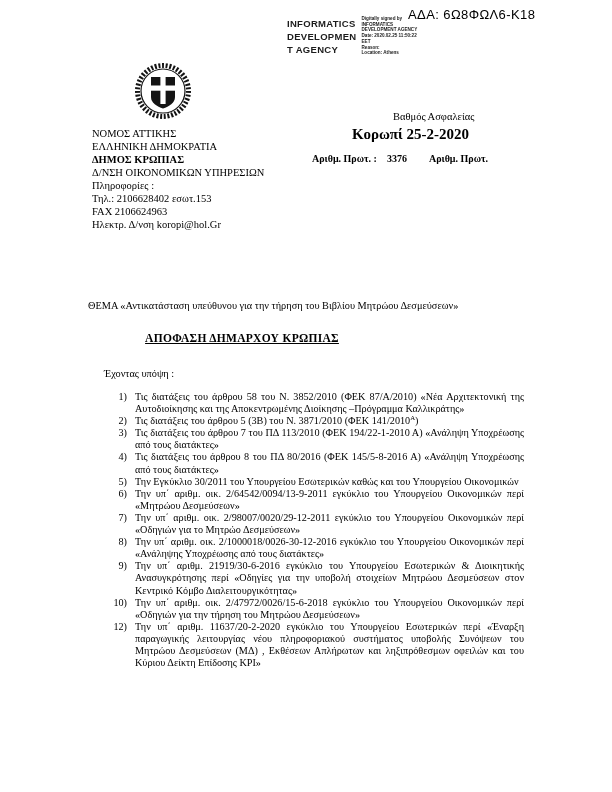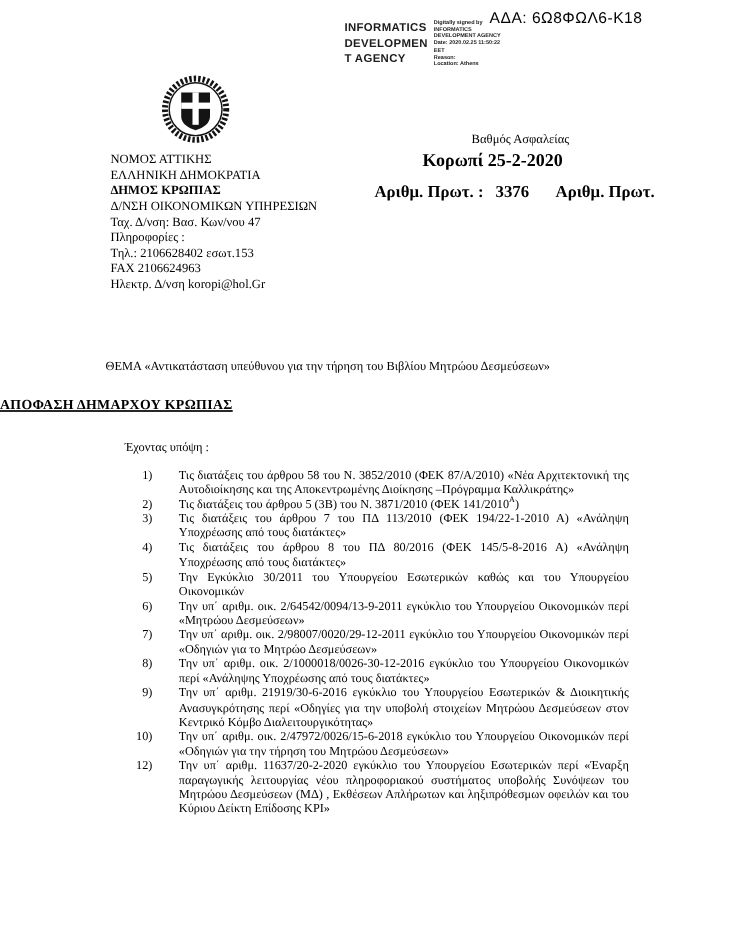--- a/index.html
+++ b/index.html
@@ -34,40 +34,40 @@
   .emblem{position:absolute;left:131px;top:61px;width:64px;height:60px;}
   
   .hleft{
     position:absolute;left:92px;top:127px;
     font-size:10.5px;line-height:13px;white-space:nowrap;
   }
   .hleft .b{font-weight:bold;}
   
   .m-sec{position:absolute;left:393px;top:111px;font-size:10.5px;white-space:nowrap;}
   .m-date{position:absolute;left:352px;top:126px;font-size:15px;font-weight:bold;white-space:nowrap;}
-  .m-prot{position:absolute;left:312px;top:153px;font-size:14px;font-weight:bold;white-space:nowrap;}
+  .m-prot{position:absolute;left:312px;top:153px;font-size:10px;font-weight:bold;white-space:nowrap;}
   .m-prot .gap1{display:inline-block;width:10px;}
   .m-prot .gap2{display:inline-block;width:22px;}
   
   .subject{position:absolute;left:88px;top:300px;width:448px;font-size:10.3px;line-height:12.5px;}
   
   .title{
-    position:absolute;left:0;top:332px;width:484px;text-align:left;
-    font-size:11.5px;font-weight:bold;letter-spacing:.3px;text-decoration:underline;
+    position:absolute;left:0;top:332px;width:484px;text-align:center;
+    font-size:11.5px;font-weight:bold;letter-spacing:.3px;
   }
   .title span{text-decoration:underline;}
   
   .intro{position:absolute;left:88px;top:368px;font-size:10.3px;margin-left:16px;}
   .clist{
     position:absolute;left:99px;top:391px;width:425px;
     font-size:10.2px;line-height:12.1px;
   }
   .clist .item{display:flex;margin:0;}
   .clist .num{flex:none;width:28px;text-align:right;padding-right:8px;box-sizing:content-box;}
-  .clist .txt{flex:1;text-align:justify;margin-left:14px;}
+  .clist .txt{flex:1;text-align:justify;}
   .clist sup{font-size:6.8px;line-height:0;vertical-align:super;}
 </style>
 </head>
 <body>
 
 <div class="page">
 
   <div class="ada">ΑΔΑ: 6Ω8ΦΩΛ6-Κ18</div>
 
   <div class="stamp">
@@ -95,21 +95,20 @@
       <rect x="29.4" y="16" width="5.2" height="27" fill="#ffffff"></rect>
       <rect x="20" y="24.5" width="24" height="5.2" fill="#ffffff"></rect>
     </svg>
   </div>
 
   <div class="hleft">
     <div>ΝΟΜΟΣ ΑΤΤΙΚΗΣ</div>
     <div>ΕΛΛΗΝΙΚΗ ΔΗΜΟΚΡΑΤΙΑ</div>
     <div class="b">ΔΗΜΟΣ ΚΡΩΠΙΑΣ</div>
     <div>Δ/ΝΣΗ ΟΙΚΟΝΟΜΙΚΩΝ ΥΠΗΡΕΣΙΩΝ</div>
-    <div>Ταχ. Δ/νση: Βασ. Κων/νου 47</div>
     <div>Πληροφορίες :</div>
     <div>Τηλ.: 2106628402 εσωτ.153</div>
     <div>FAX 2106624963</div>
     <div>Ηλεκτρ. Δ/νση koropi@hol.Gr</div>
   </div>
 
   <div class="m-sec">Βαθμός Ασφαλείας</div>
   <div class="m-date">Κορωπί 25-2-2020</div>
   <div class="m-prot">
     <span>Αριθμ. Πρωτ. :</span><span class="gap1"></span><span>3376</span><span class="gap2"></span><span>Αριθμ. Πρωτ.</span>

